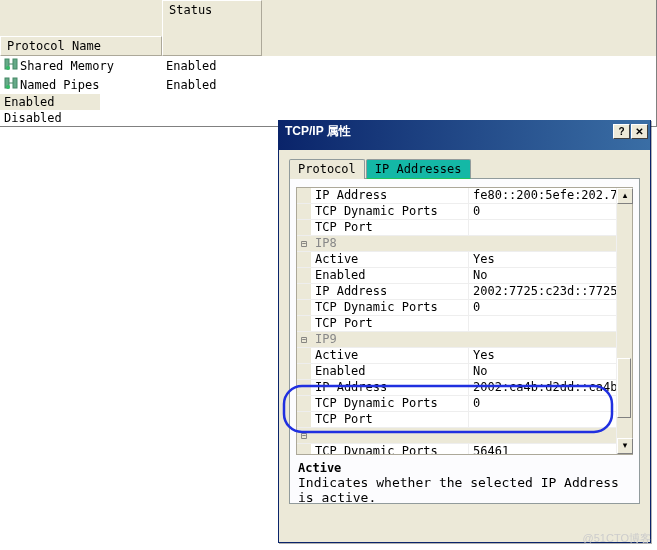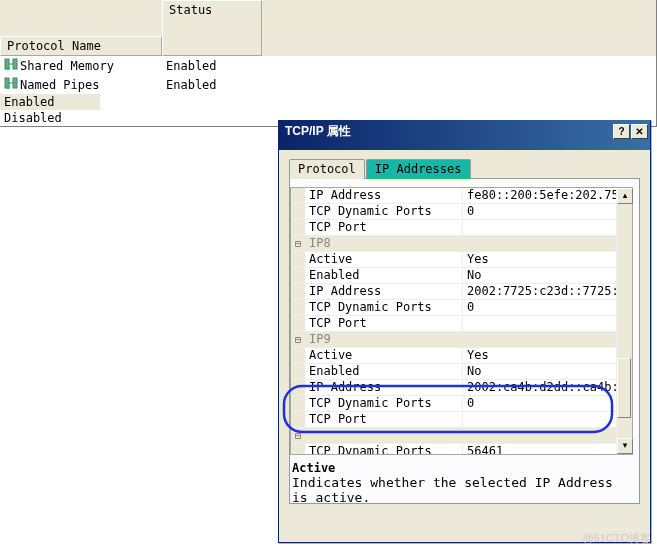--- a/index.html
+++ b/index.html
@@ -20,21 +20,21 @@
 
 .dialog { position: absolute; top: 120px; left: 278px; width: 373px; height: 423px; background: #ece9d8; border: 1px solid #0a246a; border-top: none; box-shadow: 1px 1px 0 rgba(0,0,0,0.3); }
 .titlebar { background: linear-gradient(to right, #0a246a, #3a6ea5); color: #fff; display: flex; align-items: center; padding: 3px 2px 10px 6px; font-weight: bold; font-size: 12px; }
 .titlebar-text { flex: 1; }
 .titlebar-btns { display: flex; gap: 1px; }
 .titlebar-btn { width: 17px; height: 15px; background: #ece9d8; border: 1px solid #fff; border-right-color: #404040; border-bottom-color: #404040; font-family: Marlett, sans-serif; font-size: 10px; text-align: center; line-height: 13px; color: #000; cursor: default; }
 .dlg-body { padding: 8px 10px 8px 10px; }
 .tabstrip { display: flex; position: relative; top: 1px; z-index: 2; }
 .tab { border: 1px solid #919b9c; border-bottom: none; padding: 2px 8px; background: #ece9d8; font-family: "SimSun", monospace; font-size: 12px; border-radius: 2px 2px 0 0; margin-right: 1px; cursor: default; }
 .tab.active { background: #14b8a6; border-bottom: 1px solid #22c55e; }
-.tabpanel { border: 1px solid #919b9c; background: #fcfcfe; padding: 8px 6px 6px 0; height: 326px; }
+.tabpanel { border: 1px solid #919b9c; background: #fcfcfe; padding: 8px 6px 6px 6px; height: 326px; }
 
 .propgrid { border: 1px solid #aca899; background: #fff; height: 268px; display: flex; }
 .grid-inner { flex: 1; overflow: hidden; font-family: "SimSun", monospace; font-size: 12px; }
 .pg-row { display: flex; height: 16px; line-height: 15px; border-bottom: 1px solid #eee; }
 .pg-expcol { width: 14px; text-align: center; background: #ece9d8; color: #666; font-size: 10px; line-height: 15px; cursor: default; }
 .pg-key { width: 158px; padding-left: 4px; border-right: 1px solid #eee; white-space: nowrap; overflow: hidden; }
 .pg-val { flex: 1; padding-left: 4px; white-space: nowrap; overflow: hidden; }
 .pg-row.group { background: #ece9d8; color: #888; }
 .pg-row.group .pg-key { border-right: none; font-weight: normal; }
 .pg-row.sel { background: #ece9d8; }

